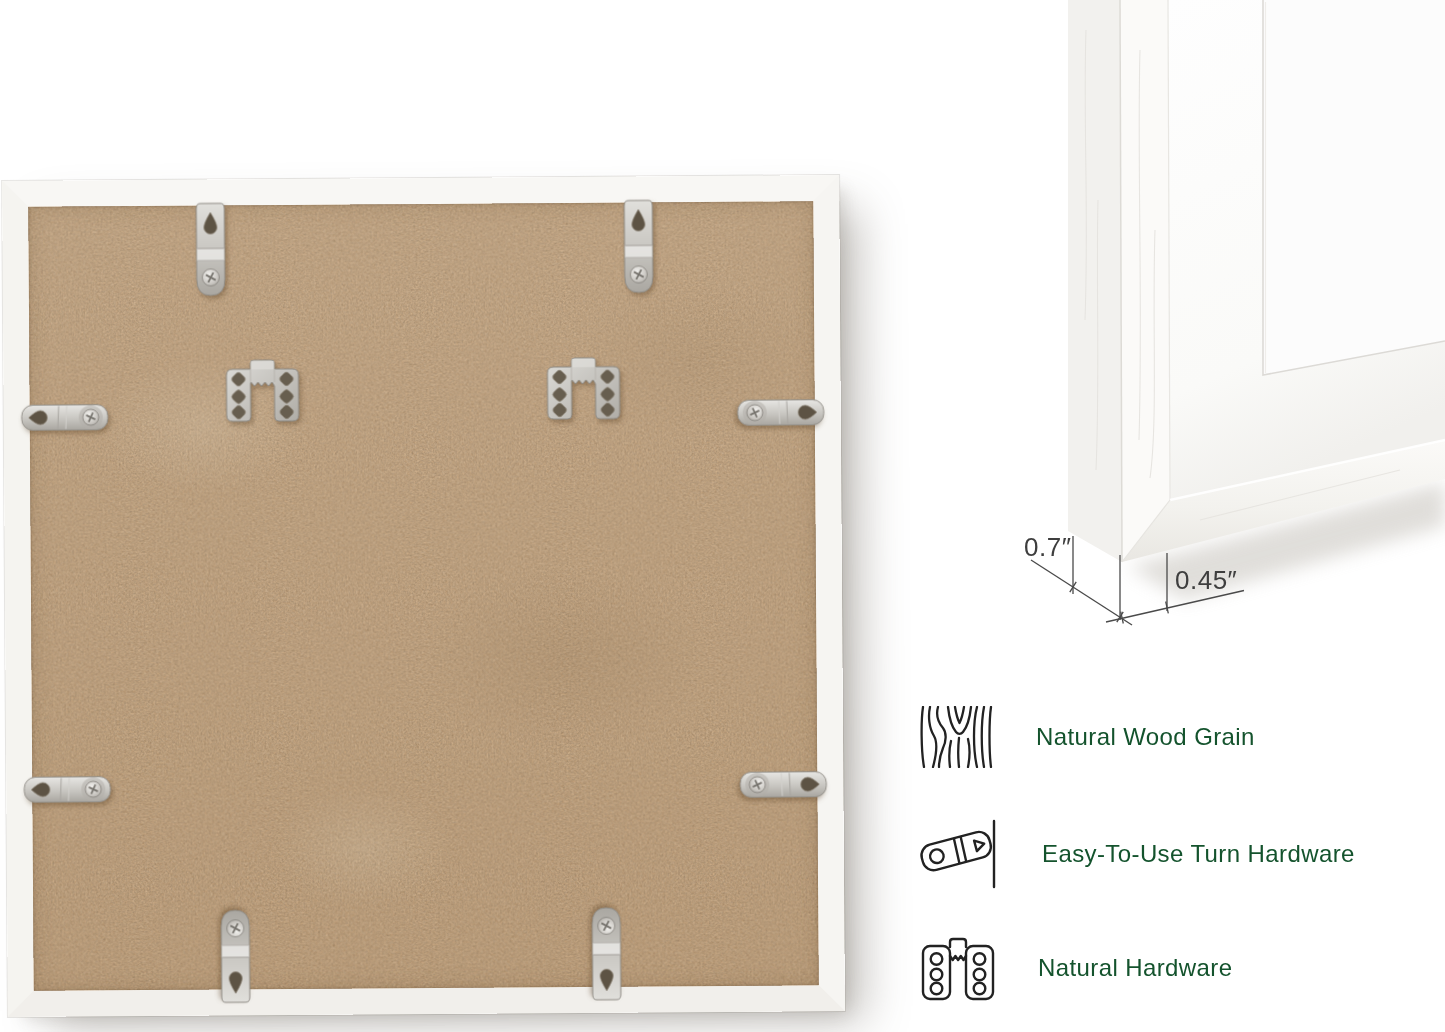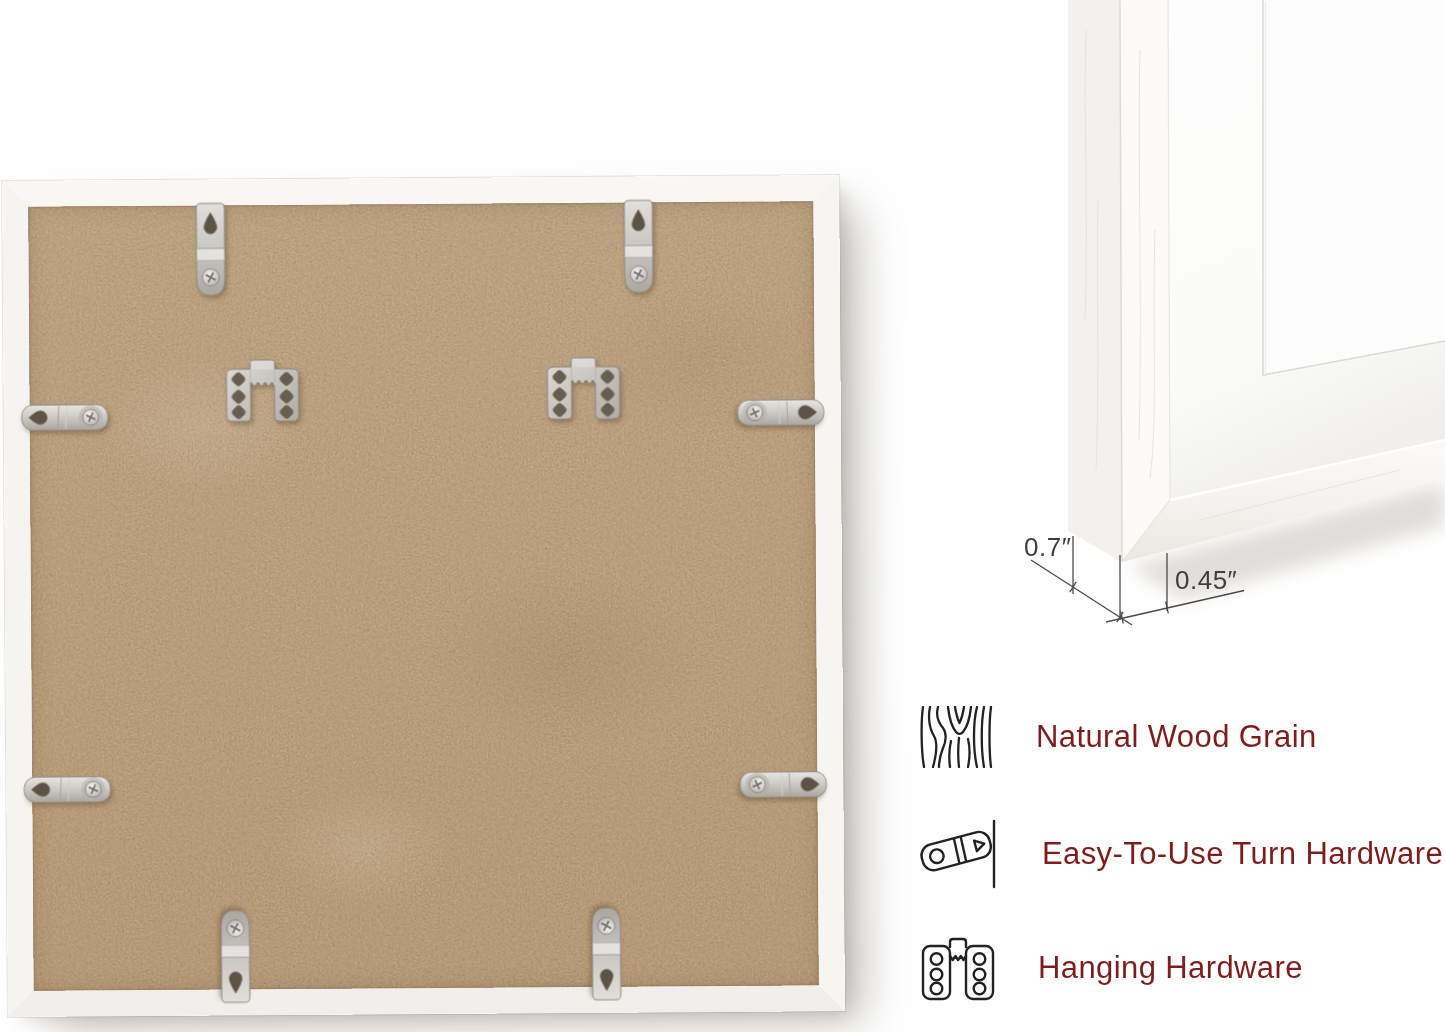--- a/index.html
+++ b/index.html
@@ -27,21 +27,21 @@
   .rot180{transform:rotate(180deg);}
   .flip{transform:scaleX(-1);}
 
   
   .corner-svg{position:absolute;left:990px;top:0;width:455px;height:660px;}
   .dim-text{font-family:"Liberation Sans",sans-serif;font-size:26px;fill:#3e3e3e;letter-spacing:0.5px;}
 
   
   .feature-row{position:absolute;left:918px;display:flex;align-items:center;gap:40px;}
   .feature-icon{flex:0 0 auto;stroke:#222;fill:none;stroke-linecap:round;stroke-linejoin:round;}
-  .feature-label{font-size:31px;color:#7f1d1d;letter-spacing:0.4px;white-space:nowrap;}
+  .feature-label{font-size:24px;color:#14532d;letter-spacing:0.4px;white-space:nowrap;}
 </style>
 </head>
 <body>
 
 <svg width="0" height="0" style="position:absolute" aria-hidden="true">
   <defs>
     <linearGradient id="gMetalV" x1="0" y1="0" x2="0" y2="1">
       <stop offset="0" stop-color="#e0dfdb"></stop>
         <stop offset="0.5" stop-color="#c9c7c2"></stop>
         <stop offset="1" stop-color="#aaa7a1"></stop>
@@ -255,17 +255,17 @@
         <rect x="48" y="11" width="27" height="53" rx="7"></rect>
         <path d="M32,12 V7 Q32,4 35,4 H45 Q48,4 48,7 V12"></path>
         <path d="M32,21 L34.7,25 L37.4,21 L40.1,25 L42.8,21 L45.5,25 L48,21"></path>
         <circle cx="18.5" cy="24" r="5.8"></circle>
         <circle cx="18.5" cy="39.5" r="5.8"></circle>
         <circle cx="18.5" cy="53.5" r="5.8"></circle>
         <circle cx="61.5" cy="24" r="5.8"></circle>
         <circle cx="61.5" cy="39.5" r="5.8"></circle>
         <circle cx="61.5" cy="53.5" r="5.8"></circle>
       </svg>
-      <span class="feature-label">Hanging Hardware</span>
+      <span class="feature-label">Natural Hardware</span>
     </div>
 
   </div>
 </div>
 
 </body></html>

